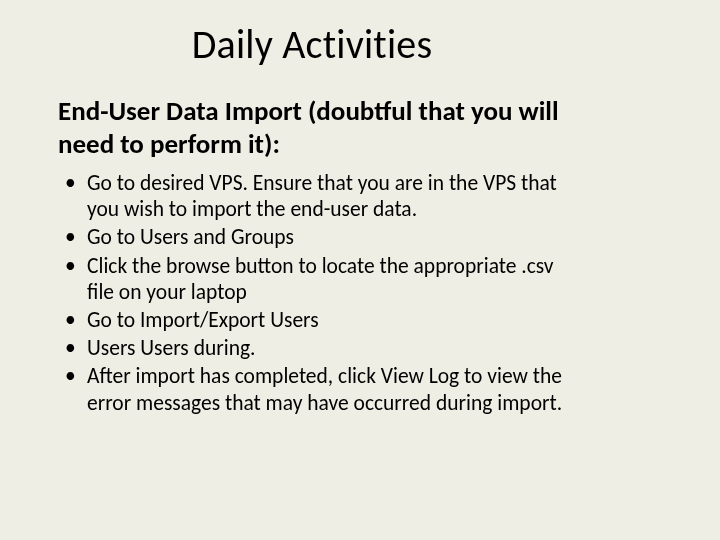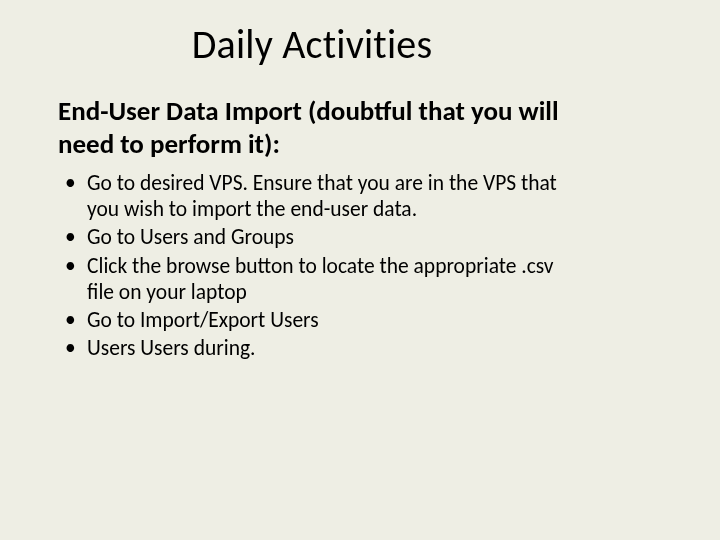--- a/index.html
+++ b/index.html
@@ -57,14 +57,15 @@
 
 <div class="slide">
   <h1 class="title">Daily Activities</h1>
   <p class="lead">End-User Data Import (doubtful that you will need to perform it):</p>
   <ul class="bullets">
     <li><span>Go to desired VPS.  Ensure that you are in the VPS that you wish to import the end-user data.</span><span class="b"></span><span></span></li>
     <li><span>Go to </span><span class="b">Users and Groups</span><span></span></li>
     <li><span>Click the browse button to locate the appropriate </span><span class="b">.csv</span><span> file on your laptop</span></li>
     <li><span>Go to </span><span class="b">Import/Export Users</span><span></span></li>
     <li><span>Users </span><span class="b">Users</span><span> during.</span></li>
+    <li><span>After import has completed, click View Log to view the error messages that may have occurred during import.</span><span class="b"></span><span></span></li>
   </ul>
 </div>
 
 </body></html>

